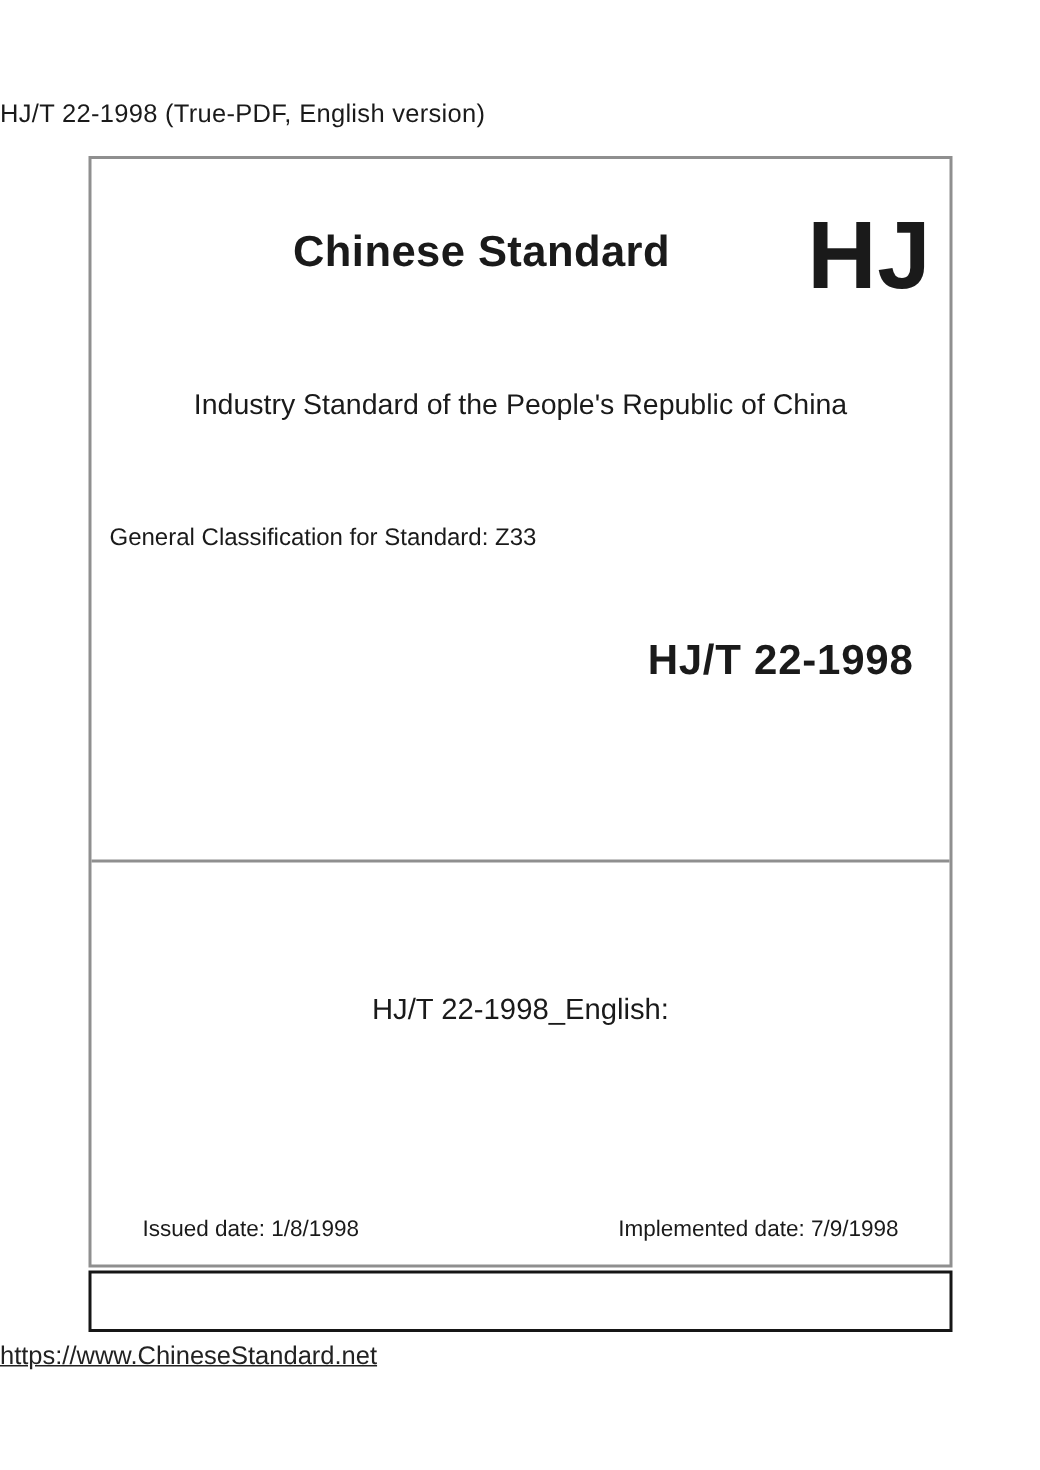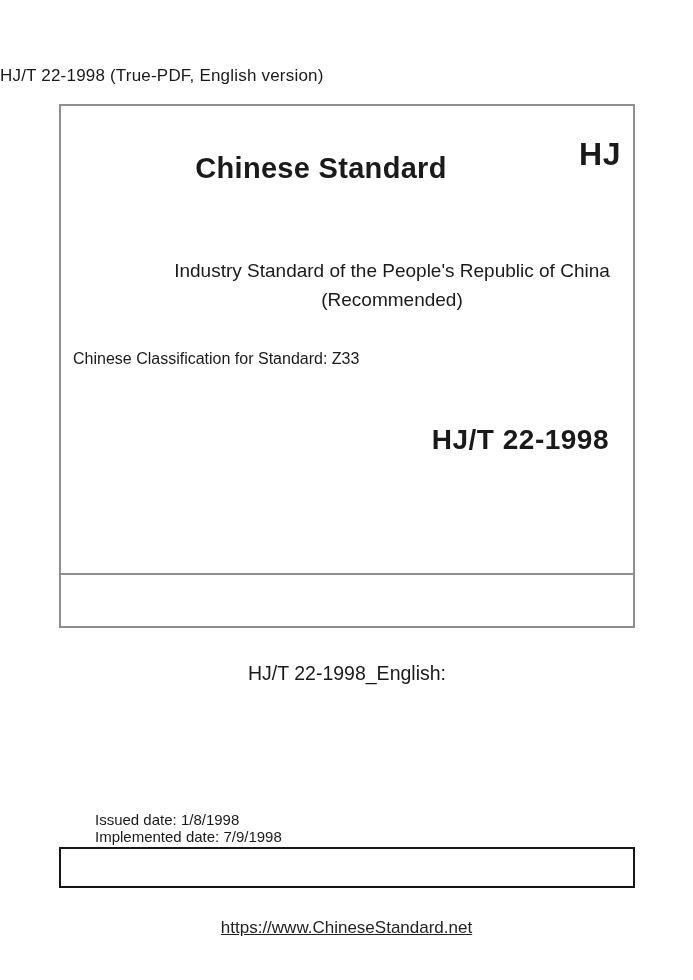--- a/index.html
+++ b/index.html
@@ -18,21 +18,21 @@
     left: 0;
     width: 693px;
     font-size: 17px;
     letter-spacing: 0.2px;
   }
   .main-box {
     position: absolute;
     left: 59px;
     top: 104px;
     width: 576px;
-    height: 524px;
+    height: 741px;
     border: 2px solid #8f8f8f;
   }
   .upper-section {
     position: relative;
     width: 100%;
     height: 469px;
     border-bottom: 2px solid #8f8f8f;
   }
   .brand-title {
     position: absolute;
@@ -41,34 +41,33 @@
     width: 520px;
     text-align: center;
     font-size: 29px;
     font-weight: bold;
     letter-spacing: 0.3px;
   }
   .brand-logo {
     position: absolute;
     top: 32px;
     right: 12px;
-    font-size: 32px;
+    font-size: 64px;
     font-weight: bold;
     line-height: 1;
     letter-spacing: 0.5px;
   }
   .standard-type {
     position: absolute;
     top: 150px;
     left: 0;
     width: 100%;
     text-align: center;
     font-size: 19px;
     line-height: 29px;
-    margin-left: 45px;
   }
   .classification {
     position: absolute;
     top: 244px;
     left: 12px;
     font-size: 16px;
   }
   .standard-code {
     position: absolute;
     top: 320px;
@@ -94,63 +93,59 @@
   }
   .dates-row {
     position: absolute;
     top: 236px;
     left: 0;
     width: 100%;
     padding: 0 34px;
     display: flex;
     justify-content: space-between;
     font-size: 15px;
-    flex-direction: column;
   }
   .empty-box {
     position: absolute;
     left: 59px;
     top: 847px;
     width: 576px;
     height: 41px;
     border: 2px solid #161616;
     background: #ffffff;
   }
   .page-footer {
     position: absolute;
     top: 894px;
     left: 0;
     width: 693px;
-    text-align: center;
     font-size: 17px;
-    margin-top: 24px;
   }
   .page-footer a {
     color: #222222;
     text-decoration: underline;
     cursor: pointer;
   }
 </style>
 </head>
 <body>
 
 <div class="page-header">HJ/T 22-1998 (True-PDF, English version)</div>
 
 <div class="main-box">
 
   <div class="upper-section">
     <div class="brand-title">Chinese Standard</div>
     <div class="brand-logo">HJ</div>
 
     <div class="standard-type">
       <div>Industry Standard of the People's Republic of China</div>
-      <div>(Recommended)</div>
     </div>
 
-    <div class="classification">Chinese Classification for Standard: Z33</div>
+    <div class="classification">General Classification for Standard: Z33</div>
 
     <div class="standard-code">HJ/T 22-1998</div>
   </div>
 
   <div class="lower-section">
     <div class="doc-title">
       <div>HJ/T 22-1998_English:</div>
     </div>
 
     <div class="dates-row">

